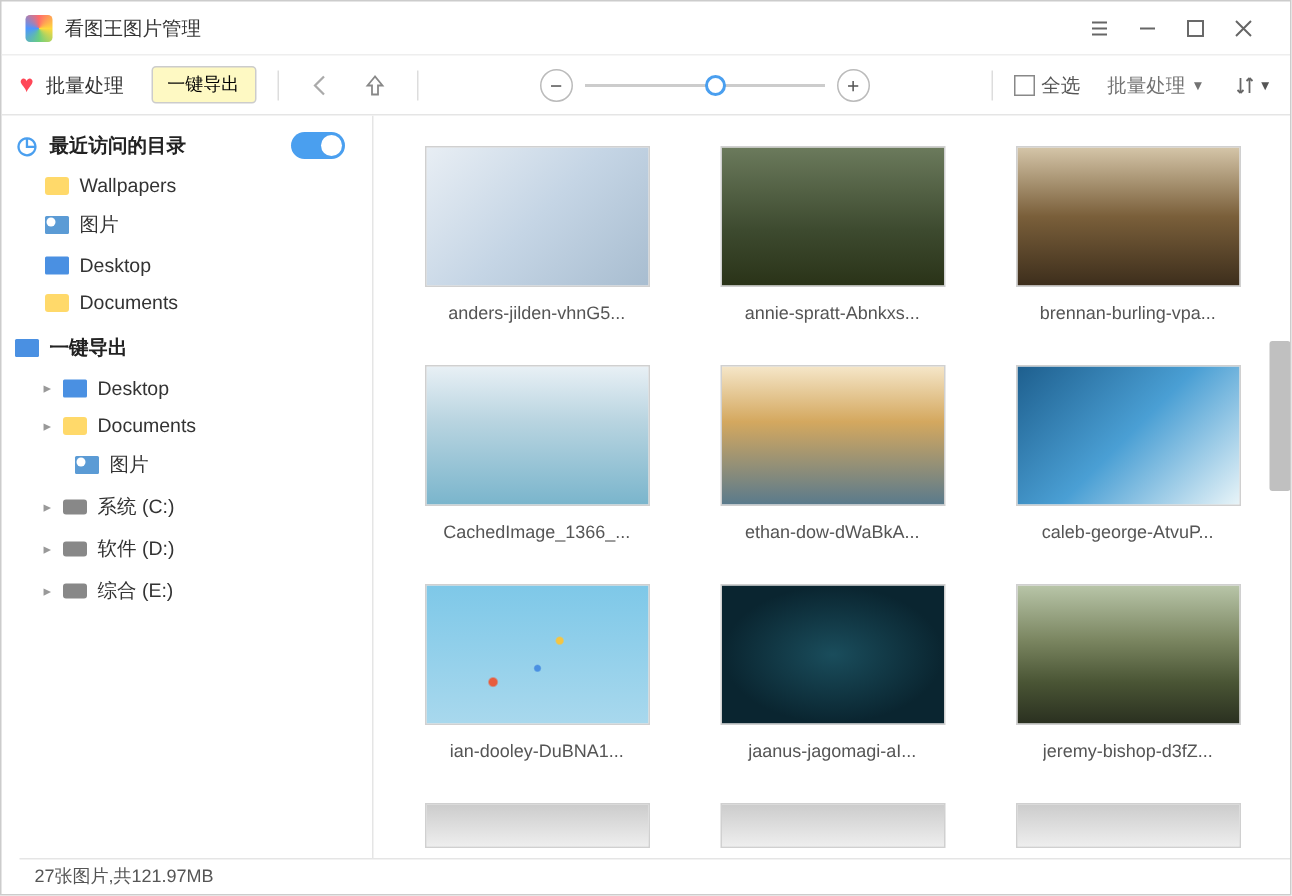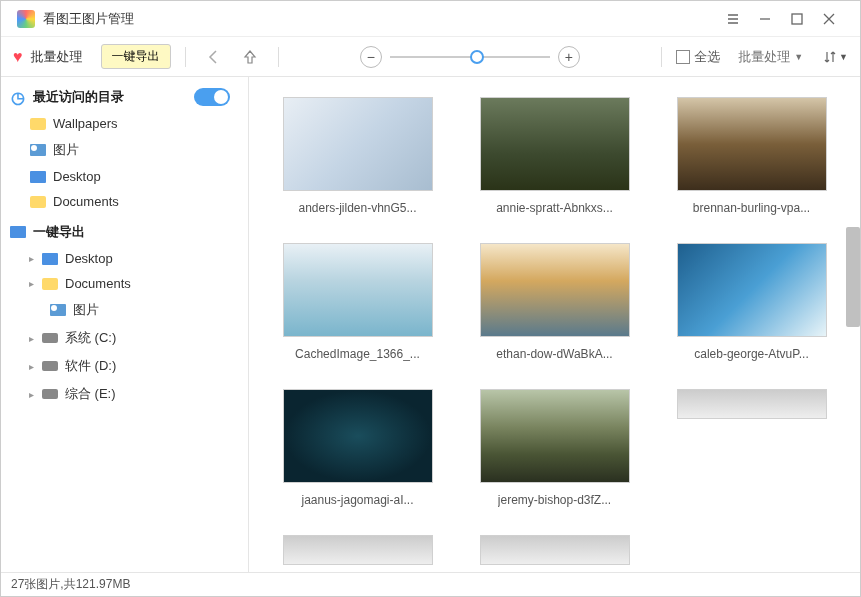--- a/index.html
+++ b/index.html
@@ -45,21 +45,21 @@
 .toggle::after { content: ''; position: absolute; width: 14px; height: 14px; background: #fff; border-radius: 50%; top: 2px; right: 2px; }
 
 .content { flex: 1; overflow-y: auto; padding: 20px 30px; position: relative; }
 .grid { display: grid; grid-template-columns: repeat(3, 1fr); gap: 28px 40px; }
 .thumb { display: flex; flex-direction: column; align-items: center; gap: 10px; }
 .thumb-img { width: 150px; height: 94px; border: 1px solid #d0d0d0; }
 .thumb-label { font-size: 12px; color: #555; max-width: 150px; white-space: nowrap; overflow: hidden; text-overflow: ellipsis; text-align: left; }
 
 .scrollbar { position: absolute; right: 0; top: 150px; width: 14px; height: 100px; background: #c0c0c0; border-radius: 2px; }
 
-.statusbar { height: 24px; border-top: 1px solid #e5e5e5; display: flex; align-items: center; padding: 0 10px; font-size: 12px; color: #555; }
+.statusbar { height: 24px; border-top: 1px solid #e5e5e5; display: flex; align-items: center; padding: 0 10px; font-size: 12px; color: #555; margin-left: 12px; }
 
 
 .g1 { background: linear-gradient(135deg, #e8eef4 0%, #c5d5e5 50%, #a8bdd0 100%); }
 .g2 { background: linear-gradient(180deg, #6b7a5c 0%, #3d4a2f 60%, #2a3318 100%); }
 .g3 { background: linear-gradient(180deg, #d4c5a8 0%, #7a5f3a 50%, #3d2e1c 100%); }
 .g4 { background: linear-gradient(180deg, #e8f0f5 0%, #b8d4e0 40%, #7ab5cc 100%); }
 .g5 { background: linear-gradient(135deg, #1e5f8e 0%, #4a9fd4 50%, #e8f4f8 100%); }
 .g6 { background: linear-gradient(180deg, #f5e6c8 0%, #d4a85f 40%, #5a7a8c 100%); }
 .g7 { background: radial-gradient(circle at 30% 70%, #e85d3d 2%, transparent 3%), radial-gradient(circle at 60% 40%, #f4c542 2%, transparent 3%), radial-gradient(circle at 50% 60%, #4a90e2 2%, transparent 3%), linear-gradient(180deg, #7ec8e8 0%, #a8d8ed 100%); }
 .g8 { background: radial-gradient(ellipse at center, #1a4d5c 0%, #0a2530 70%); }
@@ -237,20 +237,24 @@
         </div>
       <div class="thumb">
           <div class="thumb-img g6"></div>
           <div class="thumb-label">ethan-dow-dWaBkA...</div>
         </div>
       <div class="thumb">
           <div class="thumb-img g5"></div>
           <div class="thumb-label">caleb-george-AtvuP...</div>
         </div>
       <div class="thumb">
+          <div class="thumb-img g7"></div>
+          <div class="thumb-label">ian-dooley-DuBNA1...</div>
+        </div>
+      <div class="thumb">
           <div class="thumb-img g8"></div>
           <div class="thumb-label">jaanus-jagomagi-aI...</div>
         </div>
       <div class="thumb">
           <div class="thumb-img g9"></div>
           <div class="thumb-label">jeremy-bishop-d3fZ...</div>
         </div>
       <div class="thumb">
           <div class="thumb-img g10" style="height:30px"></div>
         </div>

